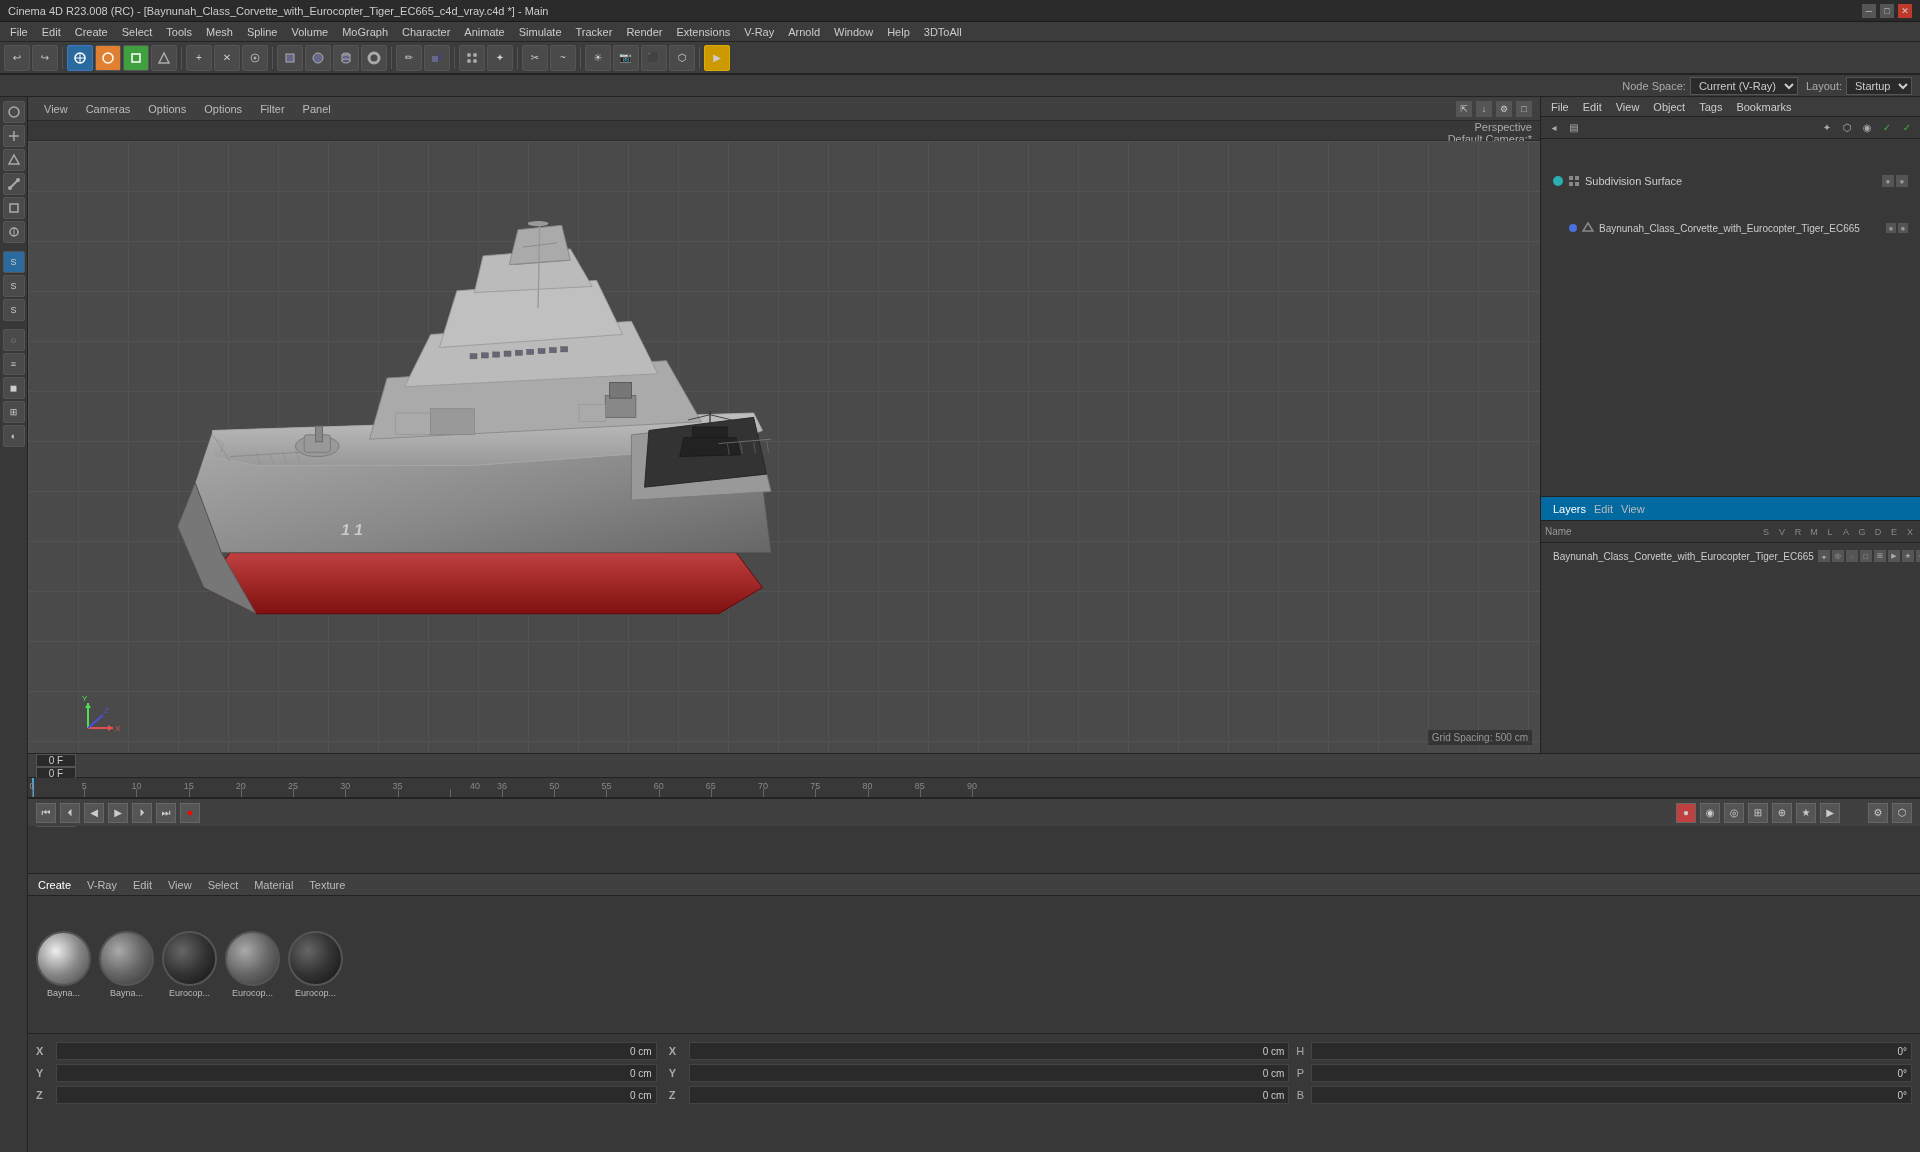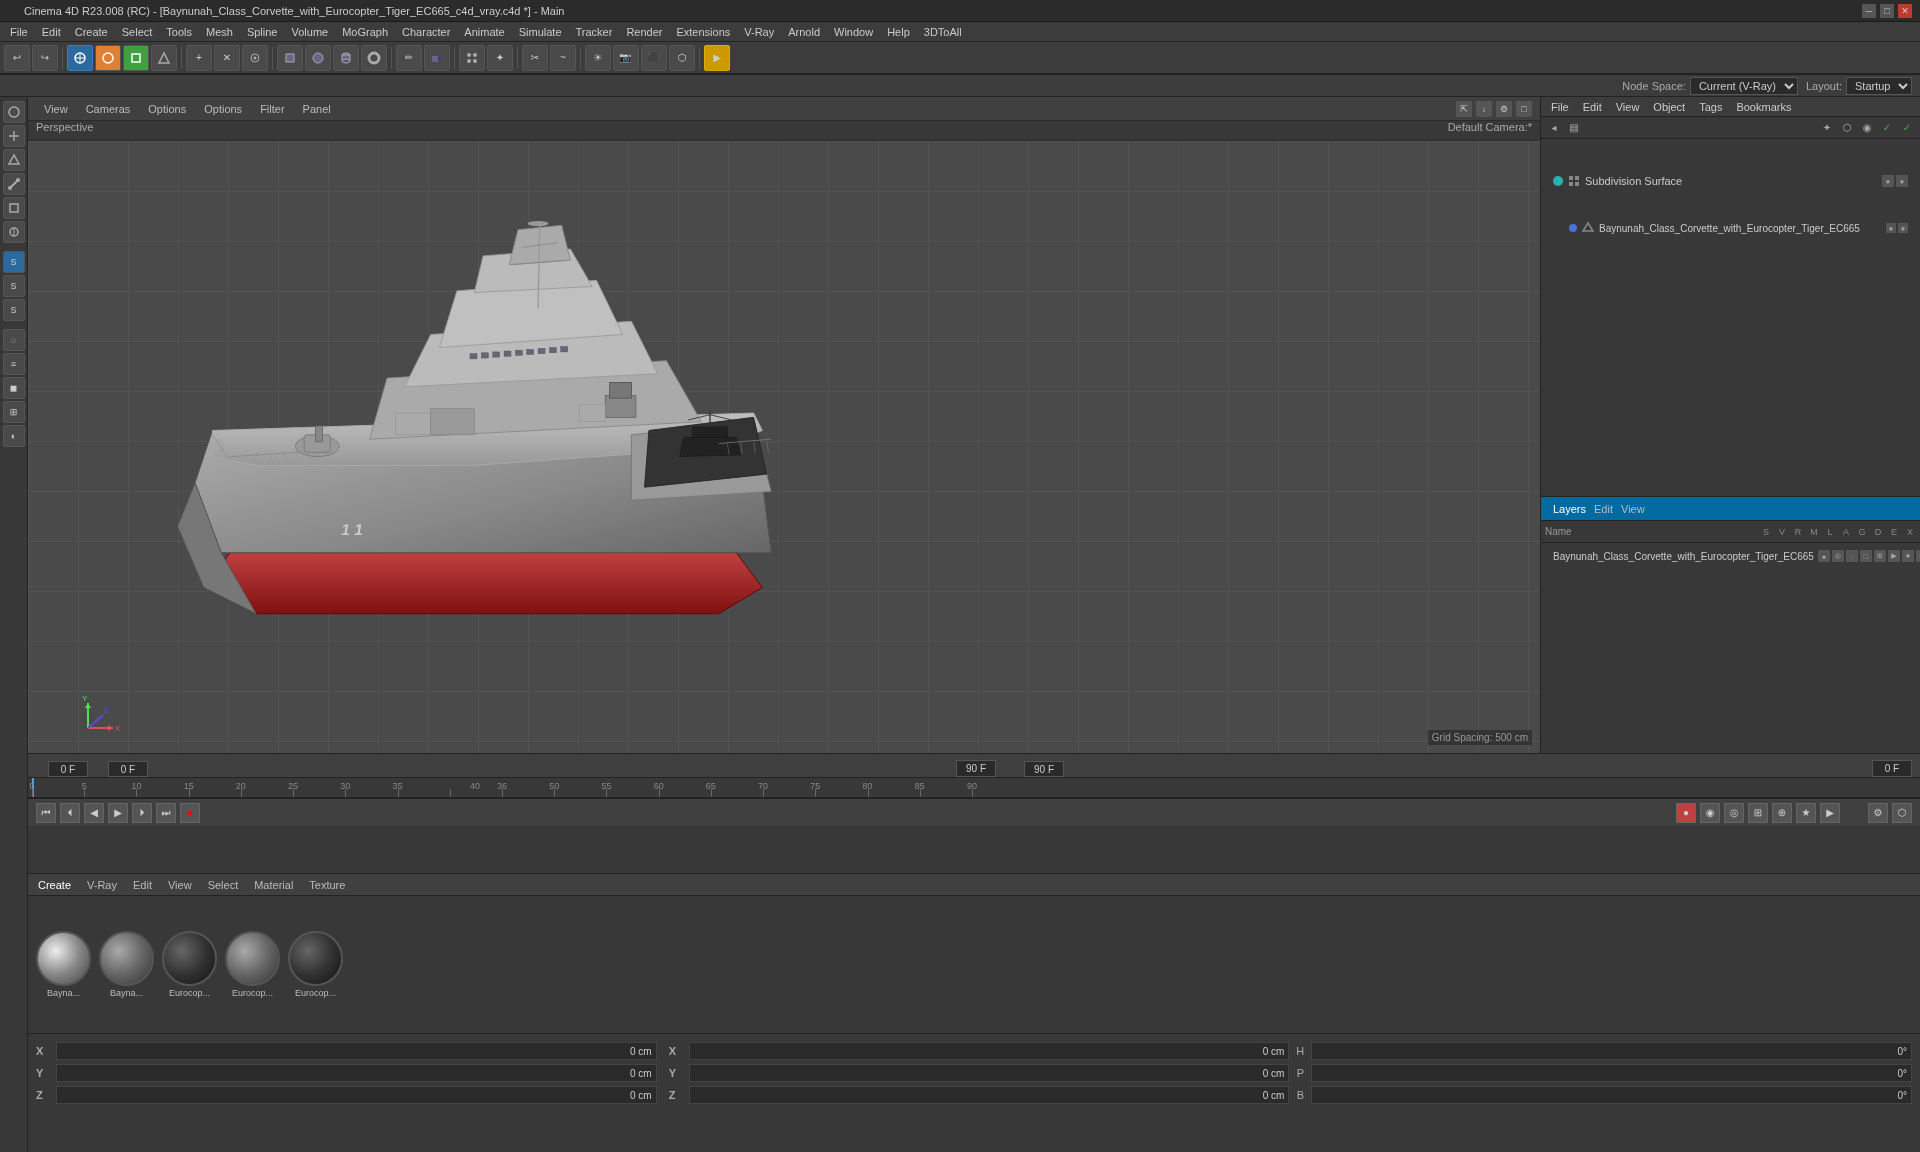--- a/index.html
+++ b/index.html
@@ -20,21 +20,20 @@
       background: #2b2b2b;
       display: flex;
       align-items: center;
       justify-content: space-between;
       padding: 0 8px;
       border-bottom: 1px solid #1a1a1a;
     }
     #title-bar .title {
       font-size: 11px;
       color: #ccc;
-      margin-left: 16px;
     }
     #title-bar .win-controls {
       display: flex;
       gap: 4px;
     }
     #title-bar .win-btn {
       width: 14px;
       height: 14px;
       background: #555;
       border: none;
@@ -190,24 +189,25 @@
       cursor: pointer;
       display: flex;
       align-items: center;
       justify-content: center;
     }
 
     #viewport-sub-header {
       height: 20px;
       background: #383838;
       display: flex;
-      align-items: flex-start;
+      align-items: flex-end;
       padding: 0 8px;
       border-bottom: 1px solid #2a2a2a;
       justify-content: space-between;
+      flex-direction: column;
     }
     #viewport-sub-header .view-label { font-size: 11px; color: #aaa; }
     #viewport-sub-header .cam-label { font-size: 11px; color: #aaa; }
 
     #viewport-canvas {
       position: absolute;
       top: 44px;
       left: 0;
       right: 0;
       bottom: 0;
@@ -389,24 +389,25 @@
       background: #383838;
       border-top: 1px solid #222;
       display: flex;
       flex-direction: column;
     }
 
     #timeline-header {
       height: 24px;
       background: #404040;
       display: flex;
-      align-items: flex-end;
+      align-items: flex-start;
       padding: 0 8px;
       border-bottom: 1px solid #222;
-      gap: 8px;
+      gap: 0;
+      flex-direction: column;
     }
     .tl-label { font-size: 10px; color: #999; margin-right: 4px; }
     .tl-input {
       width: 40px;
       height: 16px;
       background: #2a2a2a;
       border: 1px solid #555;
       color: #ccc;
       font-size: 10px;
       text-align: center;

